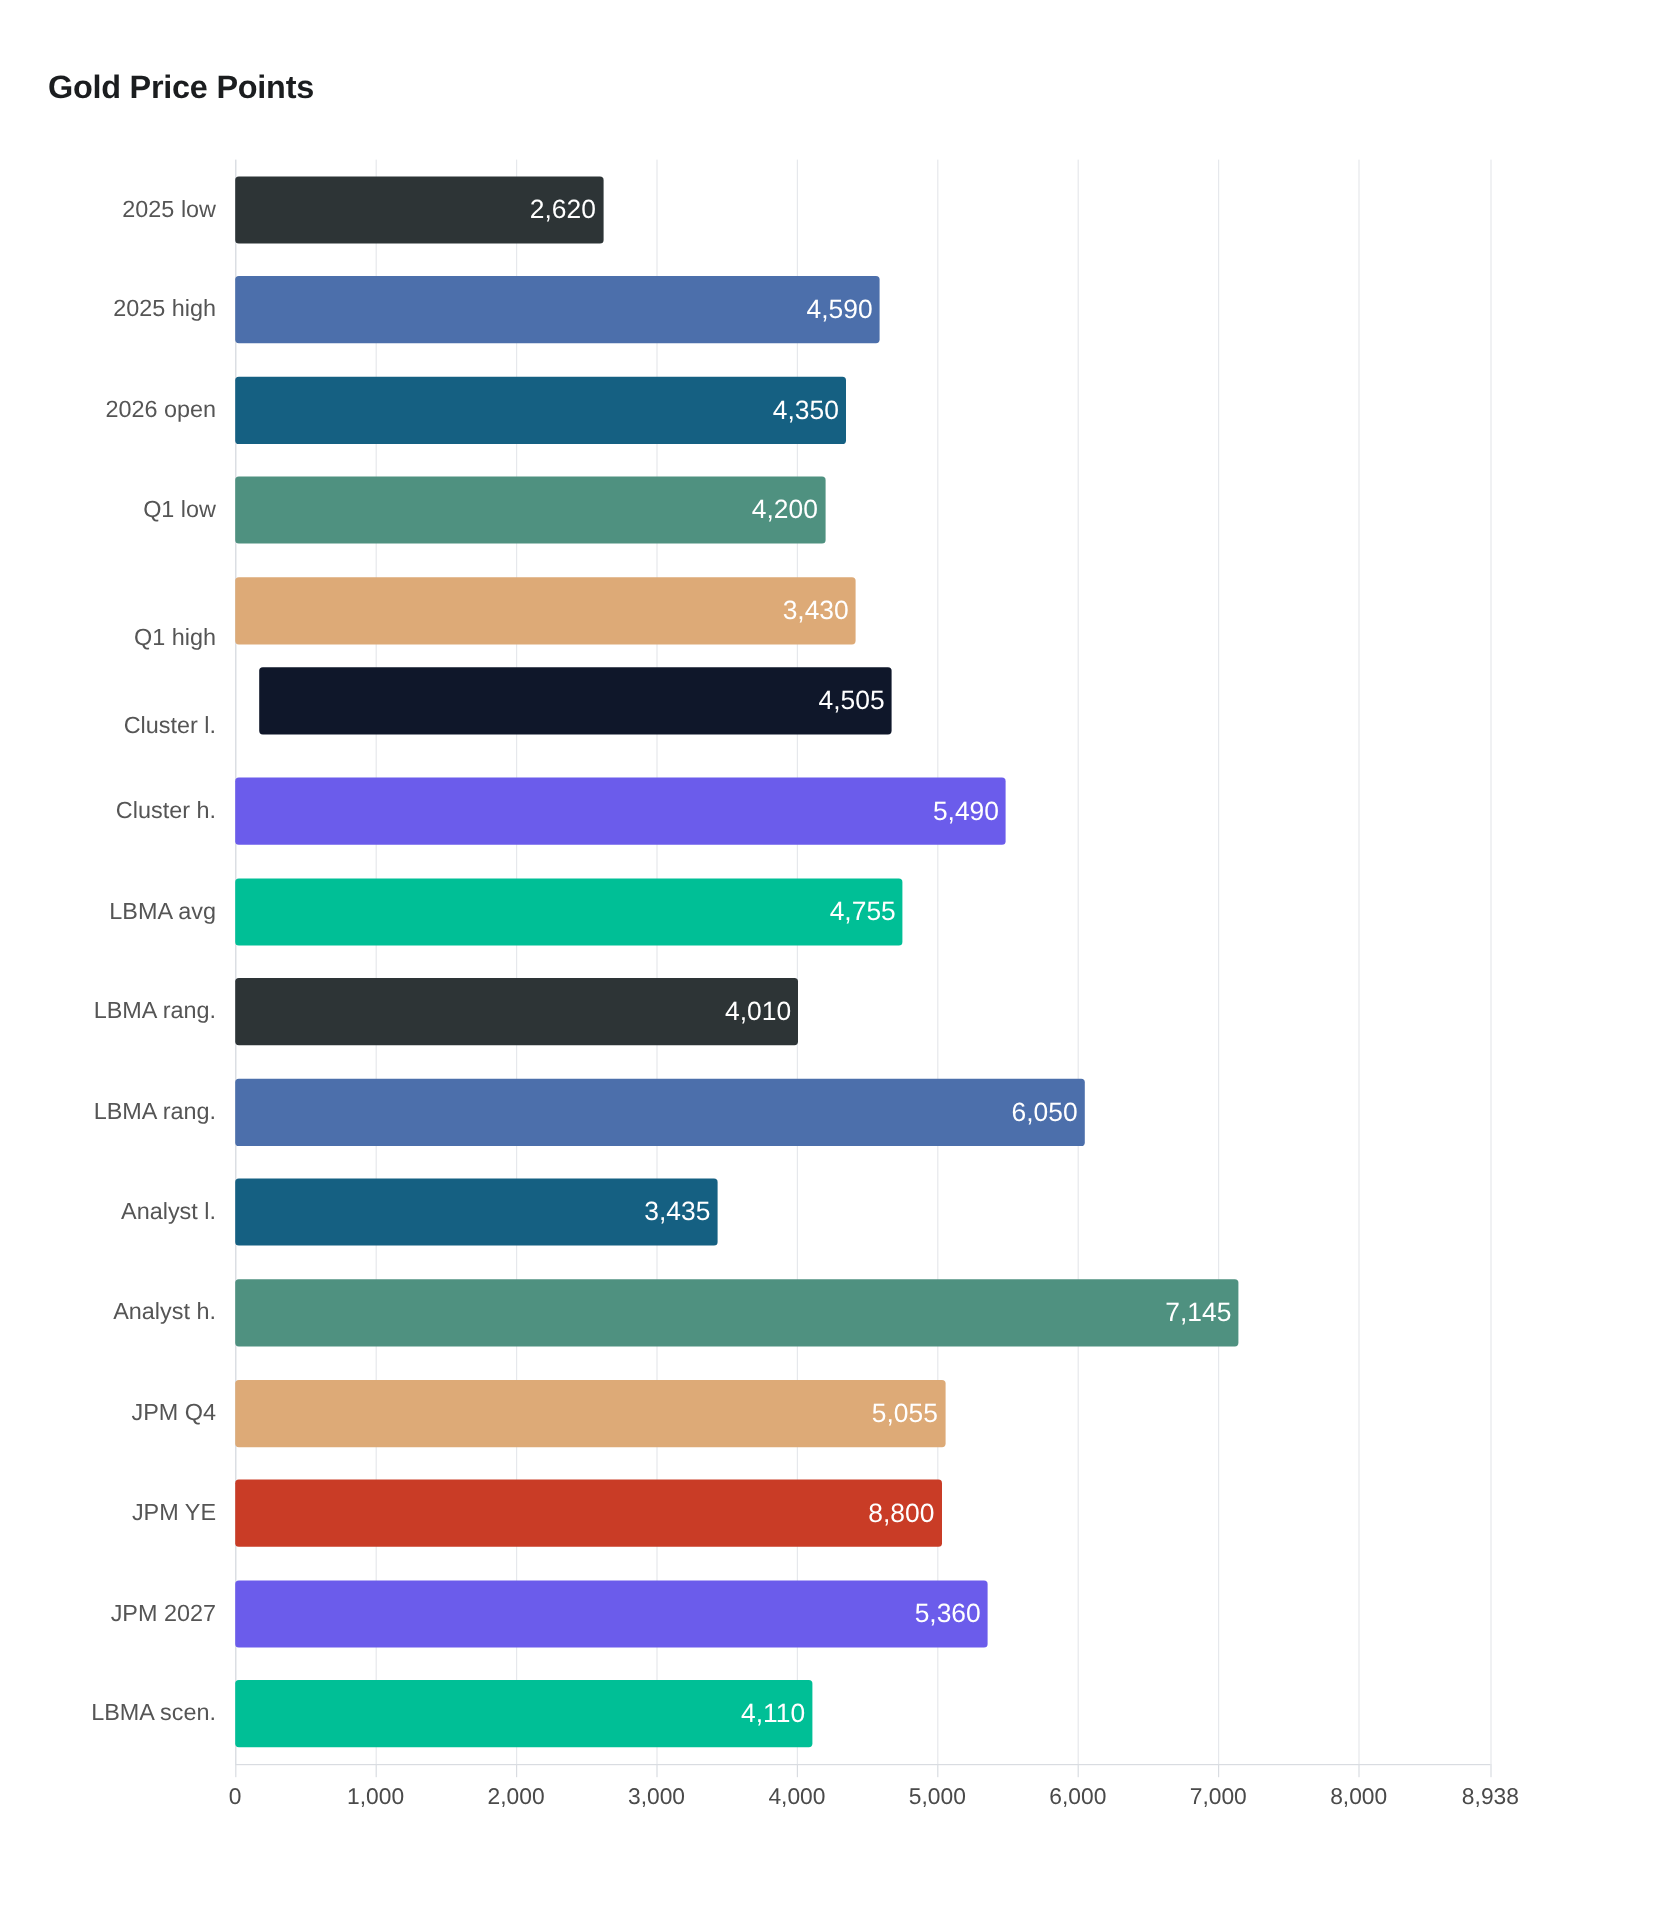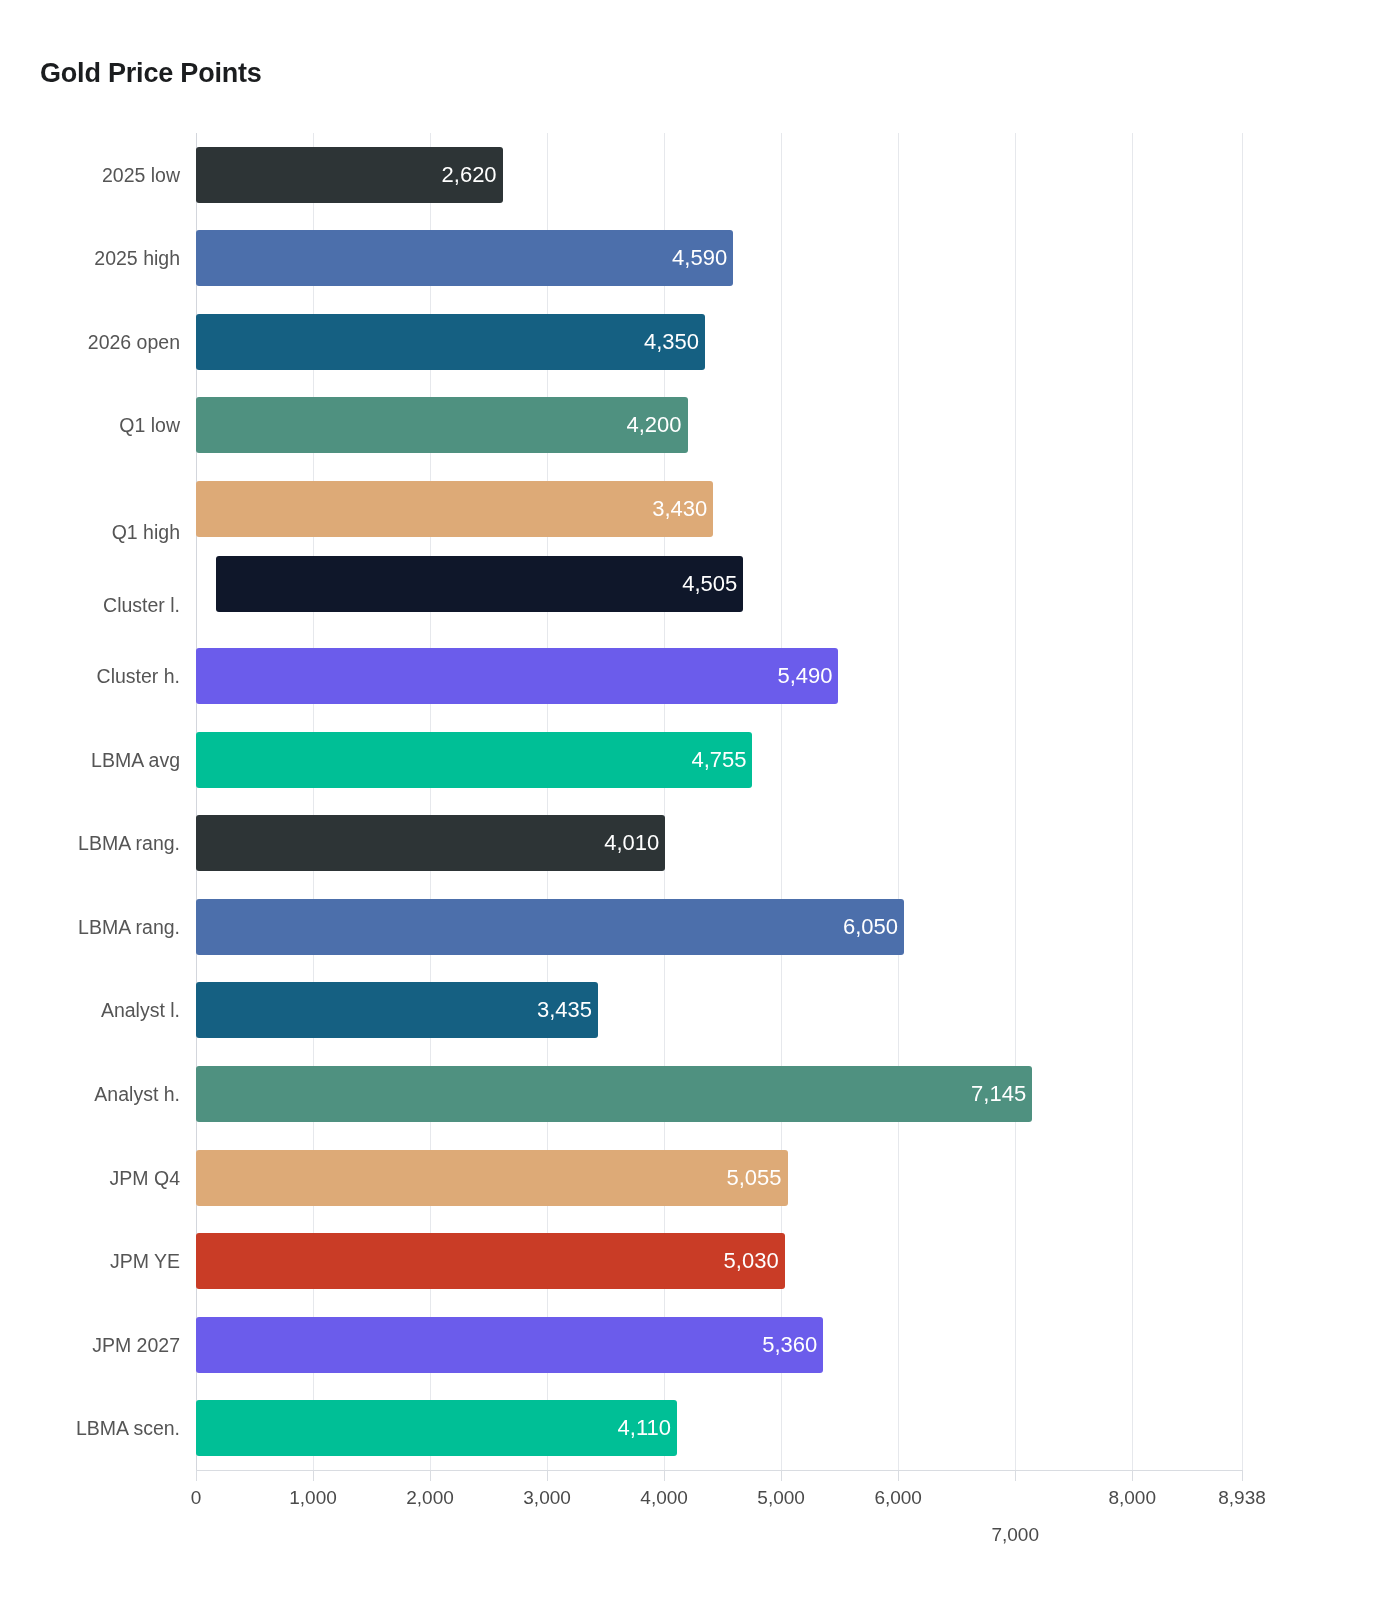--- a/index.html
+++ b/index.html
@@ -127,21 +127,21 @@
       <div class="tick-label" style="left: 430.057px;">2,000</div>
       <div class="tick-mark" style="left: 547.085px;"></div>
       <div class="tick-label" style="left: 547.085px;">3,000</div>
       <div class="tick-mark" style="left: 664.114px;"></div>
       <div class="tick-label" style="left: 664.114px;">4,000</div>
       <div class="tick-mark" style="left: 781.142px;"></div>
       <div class="tick-label" style="left: 781.142px;">5,000</div>
       <div class="tick-mark" style="left: 898.171px;"></div>
       <div class="tick-label" style="left: 898.171px;">6,000</div>
       <div class="tick-mark" style="left: 1015.2px;"></div>
-      <div class="tick-label" style="left: 1015.2px; margin-top: 37px;">7,000</div>
+      <div class="tick-label" style="left: 1015.2px;">7,000</div>
       <div class="tick-mark" style="left: 1132.23px;"></div>
       <div class="tick-label" style="left: 1132.23px;">8,000</div>
       <div class="tick-mark" style="left: 1242px;"></div>
       <div class="tick-label" style="left: 1242px;">8,938</div>
     </div>
   <div id="cats-layer">
       <div class="cat-label" style="top: 174.781px;">2025 low</div>
       <div class="cat-label" style="top: 258.344px;">2025 high</div>
       <div class="cat-label" style="top: 341.906px;">2026 open</div>
       <div class="cat-label" style="top: 425.469px;">Q1 low</div>
@@ -192,21 +192,21 @@
       <div class="bar" style="top: 982.406px; width: 401.993px; height: 56px; background: rgb(21, 96, 130);">
         <span class="bar-value">3,435</span>
       </div>
       <div class="bar" style="top: 1065.97px; width: 836.168px; height: 56px; background: rgb(79, 145, 128);">
         <span class="bar-value">7,145</span>
       </div>
       <div class="bar" style="top: 1149.53px; width: 591.579px; height: 56px; background: rgb(221, 170, 119);">
         <span class="bar-value">5,055</span>
       </div>
       <div class="bar" style="top: 1233.09px; width: 588.653px; height: 56px; background: rgb(201, 60, 38);">
-        <span class="bar-value">5,030</span>
+        <span class="bar-value">8,800</span>
       </div>
       <div class="bar" style="top: 1316.66px; width: 627.272px; height: 56px; background: rgb(107, 92, 235);">
         <span class="bar-value">5,360</span>
       </div>
       <div class="bar" style="top: 1400.22px; width: 480.987px; height: 56px; background: rgb(0, 191, 150);">
         <span class="bar-value">4,110</span>
       </div>
     </div>
 
 </div>

